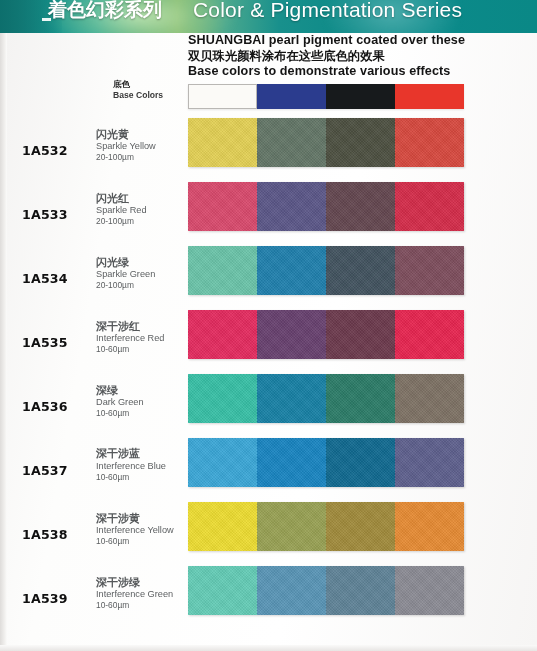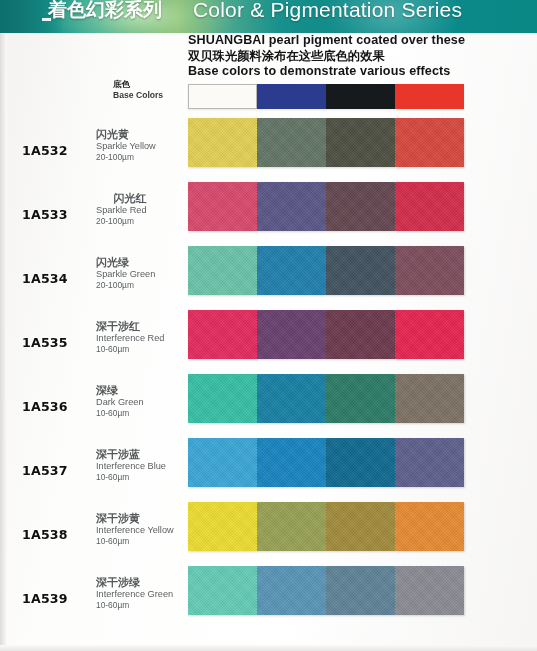--- a/index.html
+++ b/index.html
@@ -290,21 +290,21 @@
         <span class="code">1A532</span>
         <span class="names">
           <span class="name-cn" style="display: block;">闪光黄</span>
           <span class="name-en" style="display: block;">Sparkle Yellow</span>
           <span class="name-size" style="display: block;">20-100µm</span>
         </span>
       </div>
       <div class="rowlabel">
         <span class="code">1A533</span>
         <span class="names">
-          <span class="name-cn" style="display: block; text-align: right;">闪光红</span>
+          <span class="name-cn" style="display: block;">闪光红</span>
           <span class="name-en" style="display: block;">Sparkle Red</span>
           <span class="name-size" style="display: block;">20-100µm</span>
         </span>
       </div>
       <div class="rowlabel">
         <span class="code">1A534</span>
         <span class="names">
           <span class="name-cn" style="display: block;">闪光绿</span>
           <span class="name-en" style="display: block;">Sparkle Green</span>
           <span class="name-size" style="display: block;">20-100µm</span>
@@ -322,21 +322,21 @@
         <span class="code">1A536</span>
         <span class="names">
           <span class="name-cn" style="display: block;">深绿</span>
           <span class="name-en" style="display: block;">Dark Green</span>
           <span class="name-size" style="display: block;">10-60µm</span>
         </span>
       </div>
       <div class="rowlabel">
         <span class="code">1A537</span>
         <span class="names">
-          <span class="name-cn" style="display: block;">深干涉蓝</span>
+          <span class="name-cn" style="display: block; font-family: Liberation Mono, monospace;">深干涉蓝</span>
           <span class="name-en" style="display: block;">Interference Blue</span>
           <span class="name-size" style="display: block;">10-60µm</span>
         </span>
       </div>
       <div class="rowlabel">
         <span class="code">1A538</span>
         <span class="names">
           <span class="name-cn" style="display: block;">深干涉黄</span>
           <span class="name-en" style="display: block; text-align: center;">Interference Yellow</span>
           <span class="name-size" style="display: block;">10-60µm</span>

